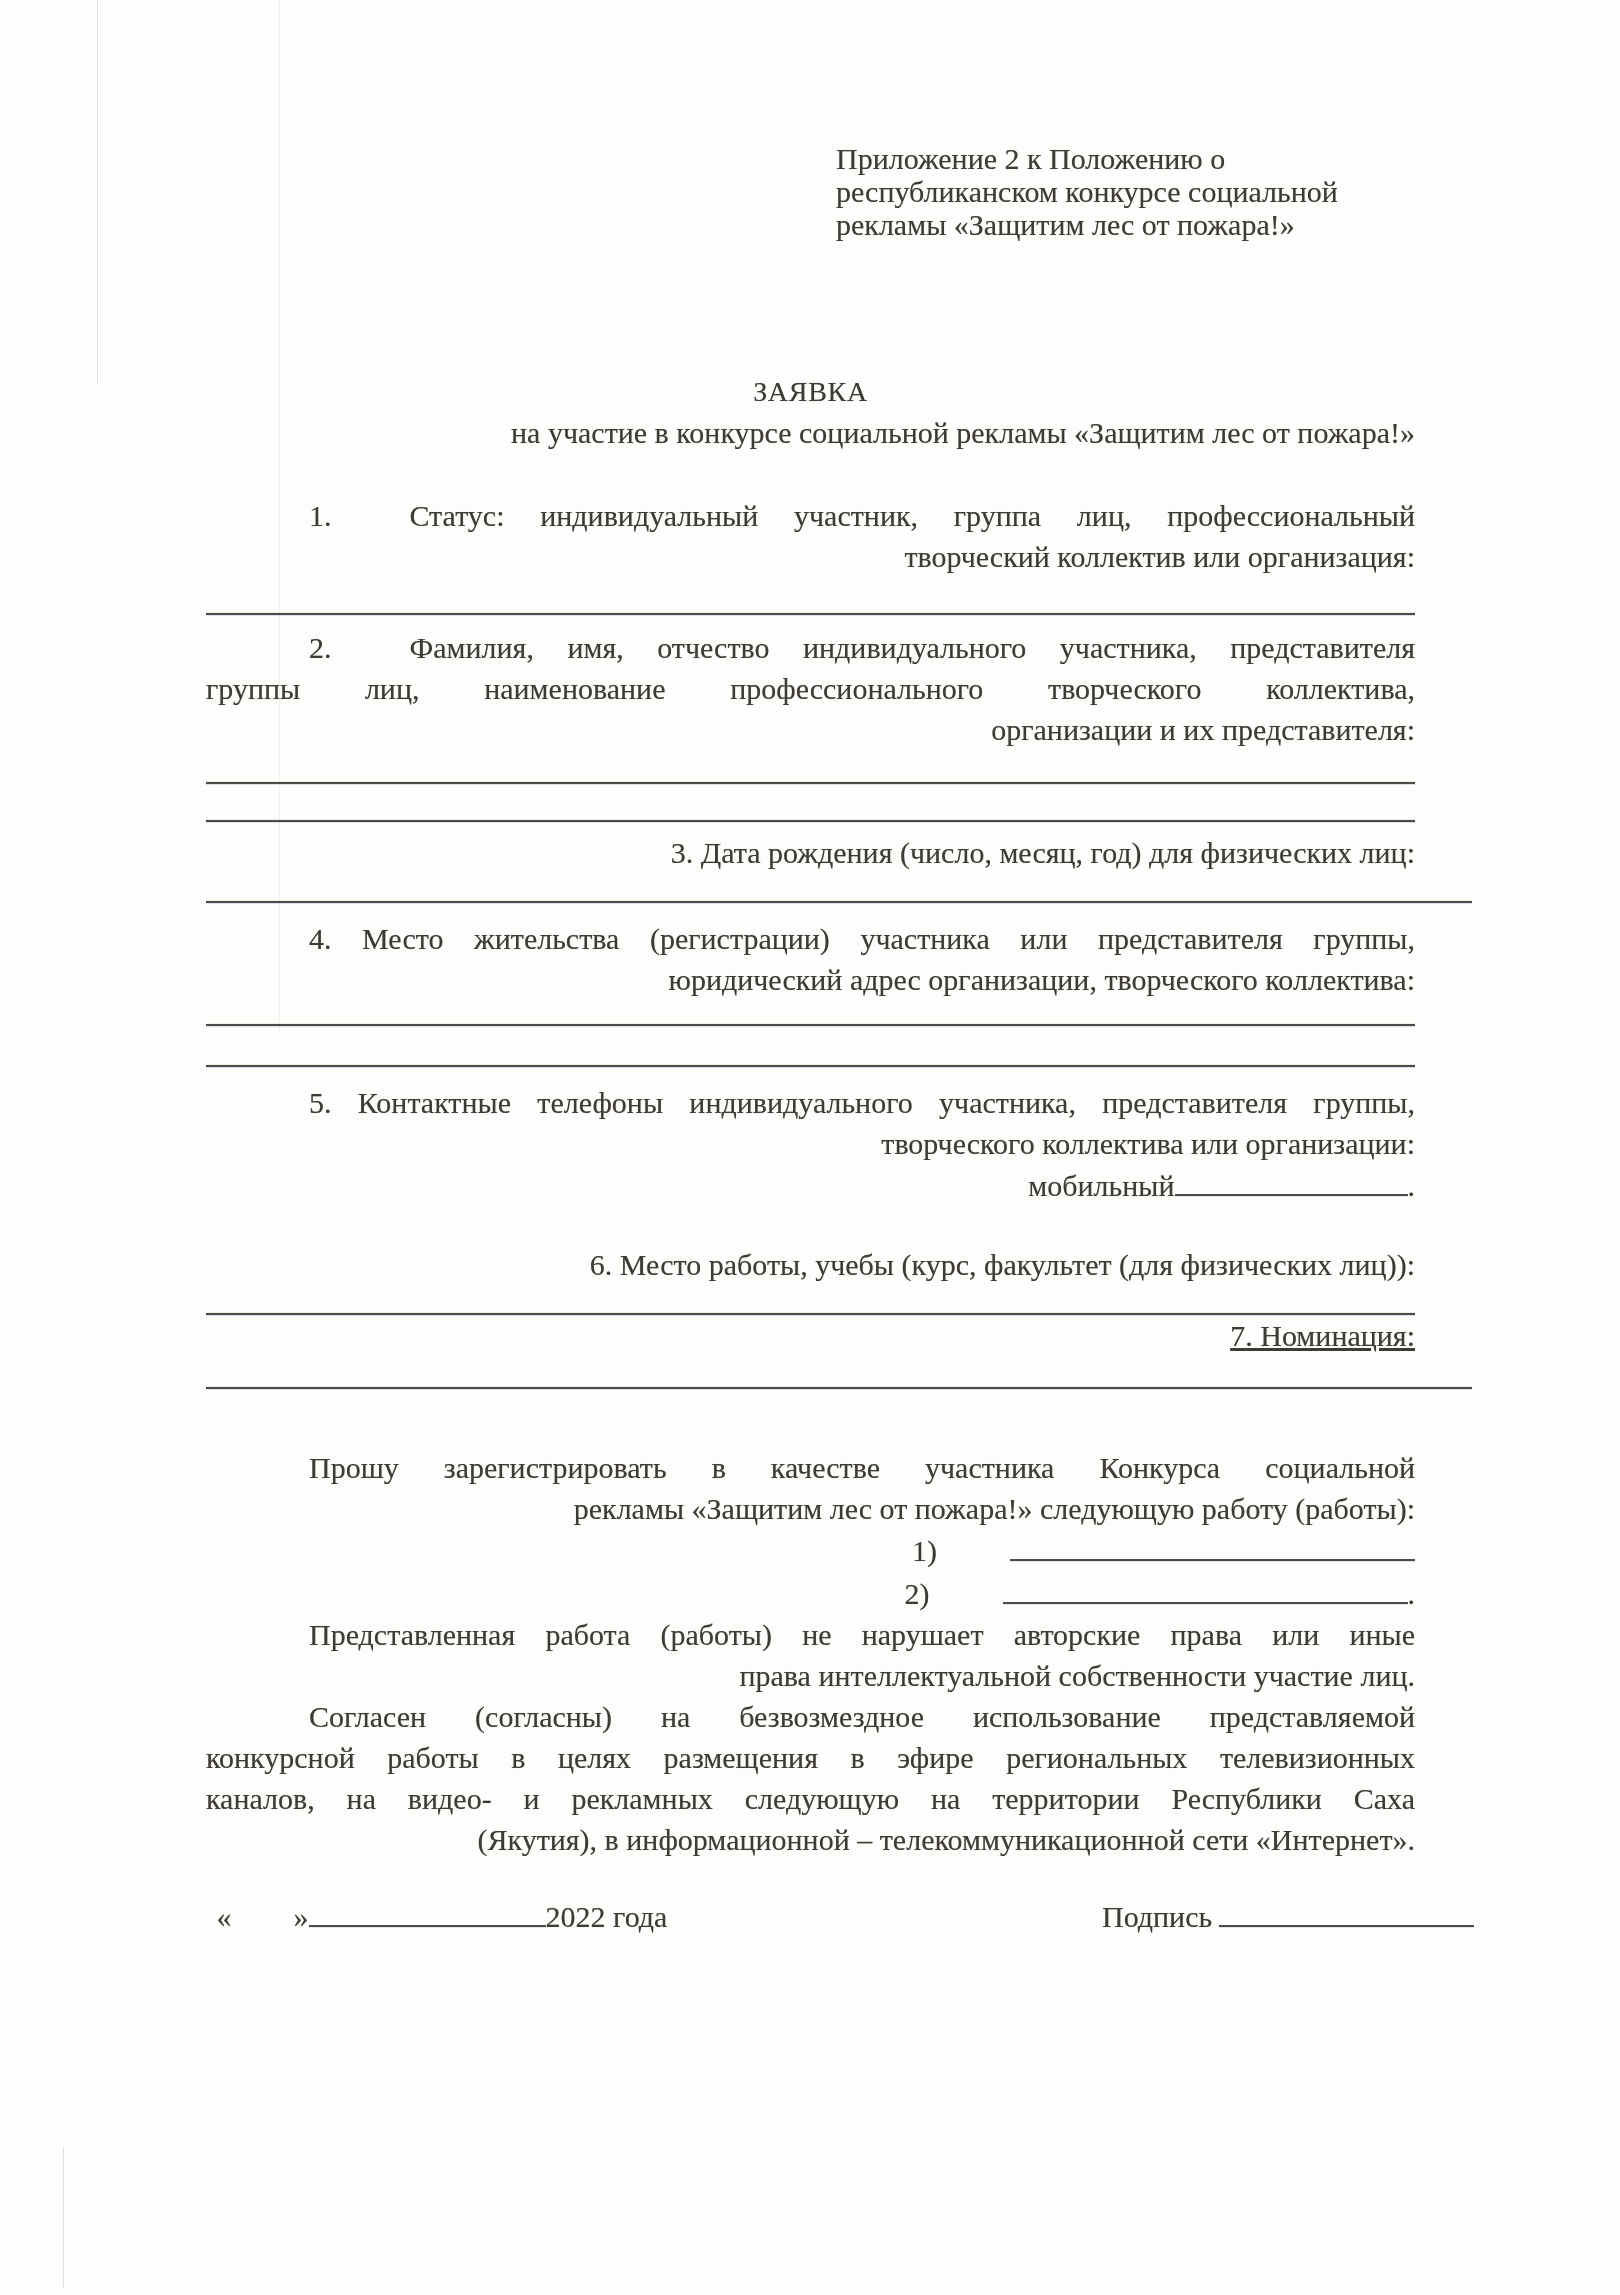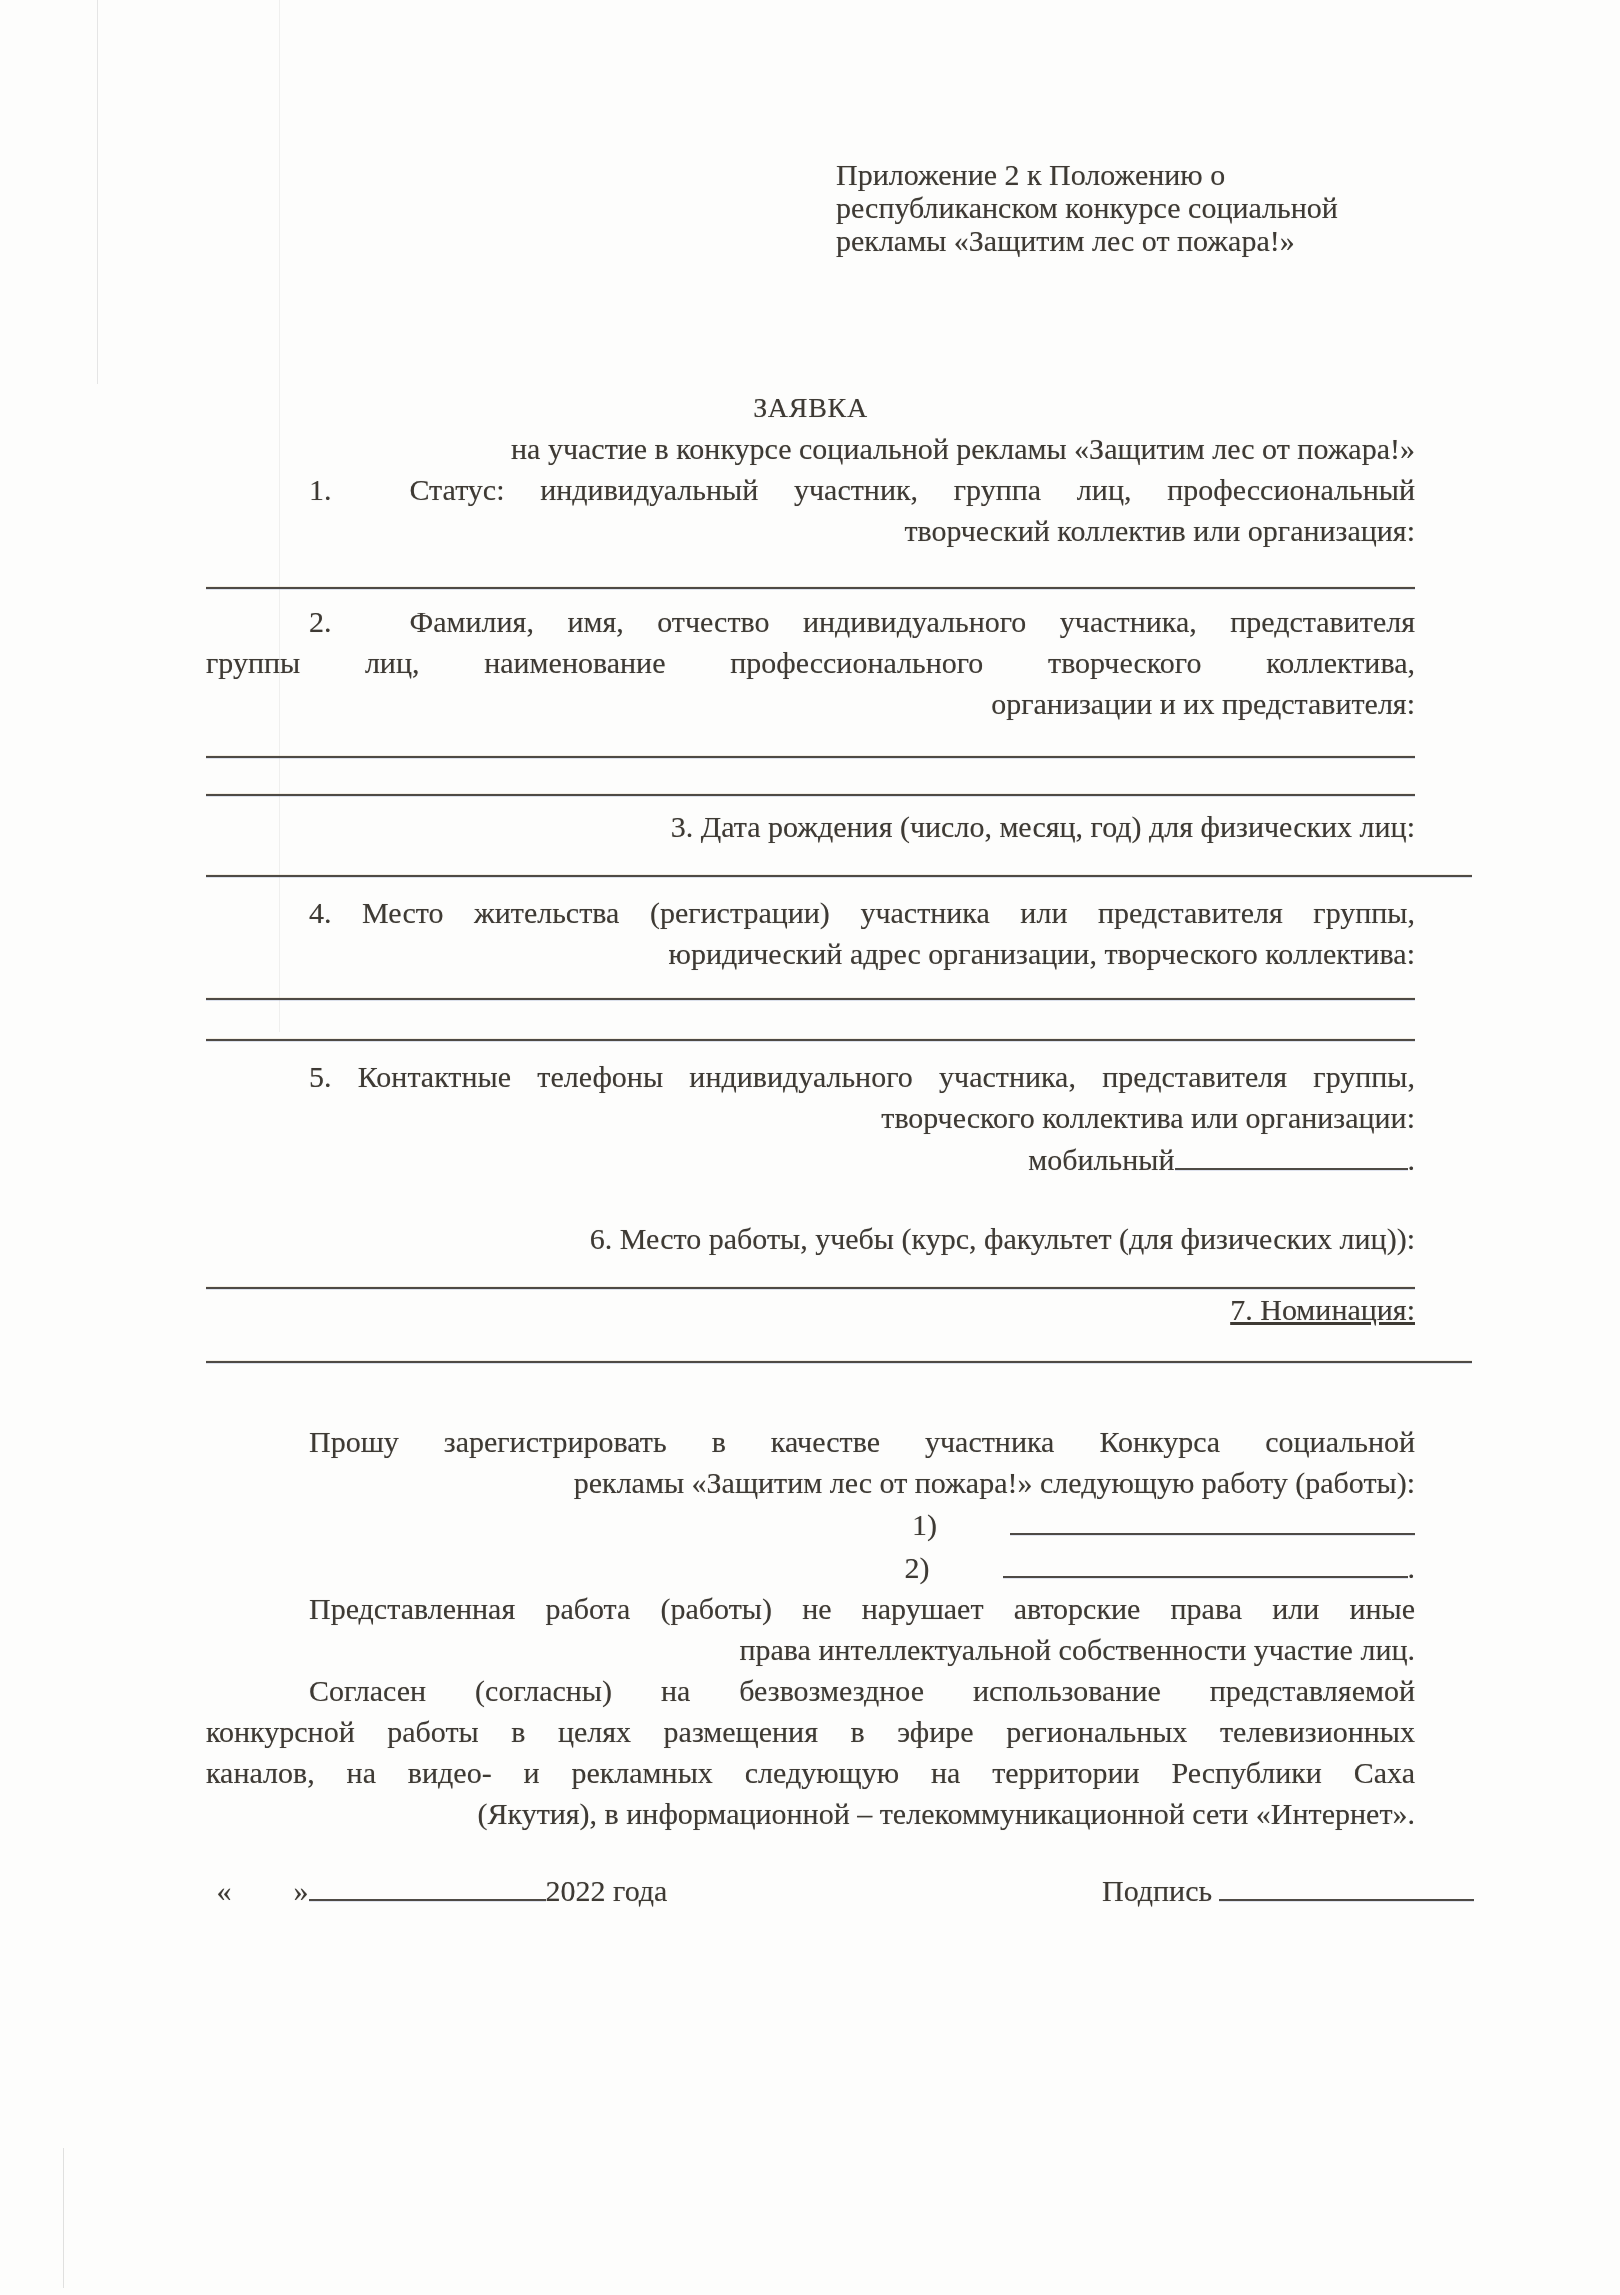--- a/index.html
+++ b/index.html
@@ -8,21 +8,21 @@
     position:relative;
     width:1620px; height:2295px;
     background:#fdfdfc;
     overflow:hidden;
     font-family:"Liberation Serif","DejaVu Serif",serif;
     color:#3e3a34;
     font-size:30px;
     line-height:41px;
     text-shadow:0 0 0.7px rgba(62,58,52,0.45);
   }
-  .content { position:absolute; left:206px; top:16px; width:1209px; }
+  .content { position:absolute; left:206px; top:0; width:1209px; }
 
   .appendix { margin-top:142px; margin-left:630px; line-height:33px; }
 
   .title    { margin-top:130px; text-align:center; font-size:28px; letter-spacing:0.7px; }
   .subtitle { text-align:right; }
 
   .line  { min-height:41px; }
   .jline { text-align:justify; text-align-last:justify; }
   .lline { text-align:right; }
   .ind   { text-indent:103px; }
@@ -59,21 +59,21 @@
   .mt23  { margin-top:15px; }
   .mt36  { margin-top:24px; }
   .mt42  { margin-top:28px; }
   .mt43  { margin-top:28.4px; }
   .mt47  { margin-top:31px; }
   .mt48  { margin-top:32px; }
   .mt54  { margin-top:36px; }
   .mt55  { margin-top:36px; }
   .mt58  { margin-top:38px; }
   .mt59  { margin-top:39px; }
-  .mt64  { }
+  .mt64  { margin-top:42px; }
   .mt88  { margin-top:58px; }
 
   .footer { position:relative; height:41px; padding-left:10.6px; margin-top:36px; white-space:nowrap; }
   .sign-part { position:absolute; left:896px; top:0; white-space:nowrap; }
 
   
   .scan-a { position:absolute; left:97px; top:0;     width:1.3px; height:384px;  background:rgba(160,160,158,0.25); }
   .scan-b { position:absolute; left:279px; top:0;     width:1.3px; height:1032px; background:rgba(170,170,168,0.16); }
   .scan-c { position:absolute; left:63px;  top:2148px; width:1.3px; height:140px; background:rgba(150,150,148,0.28); }
 </style>

